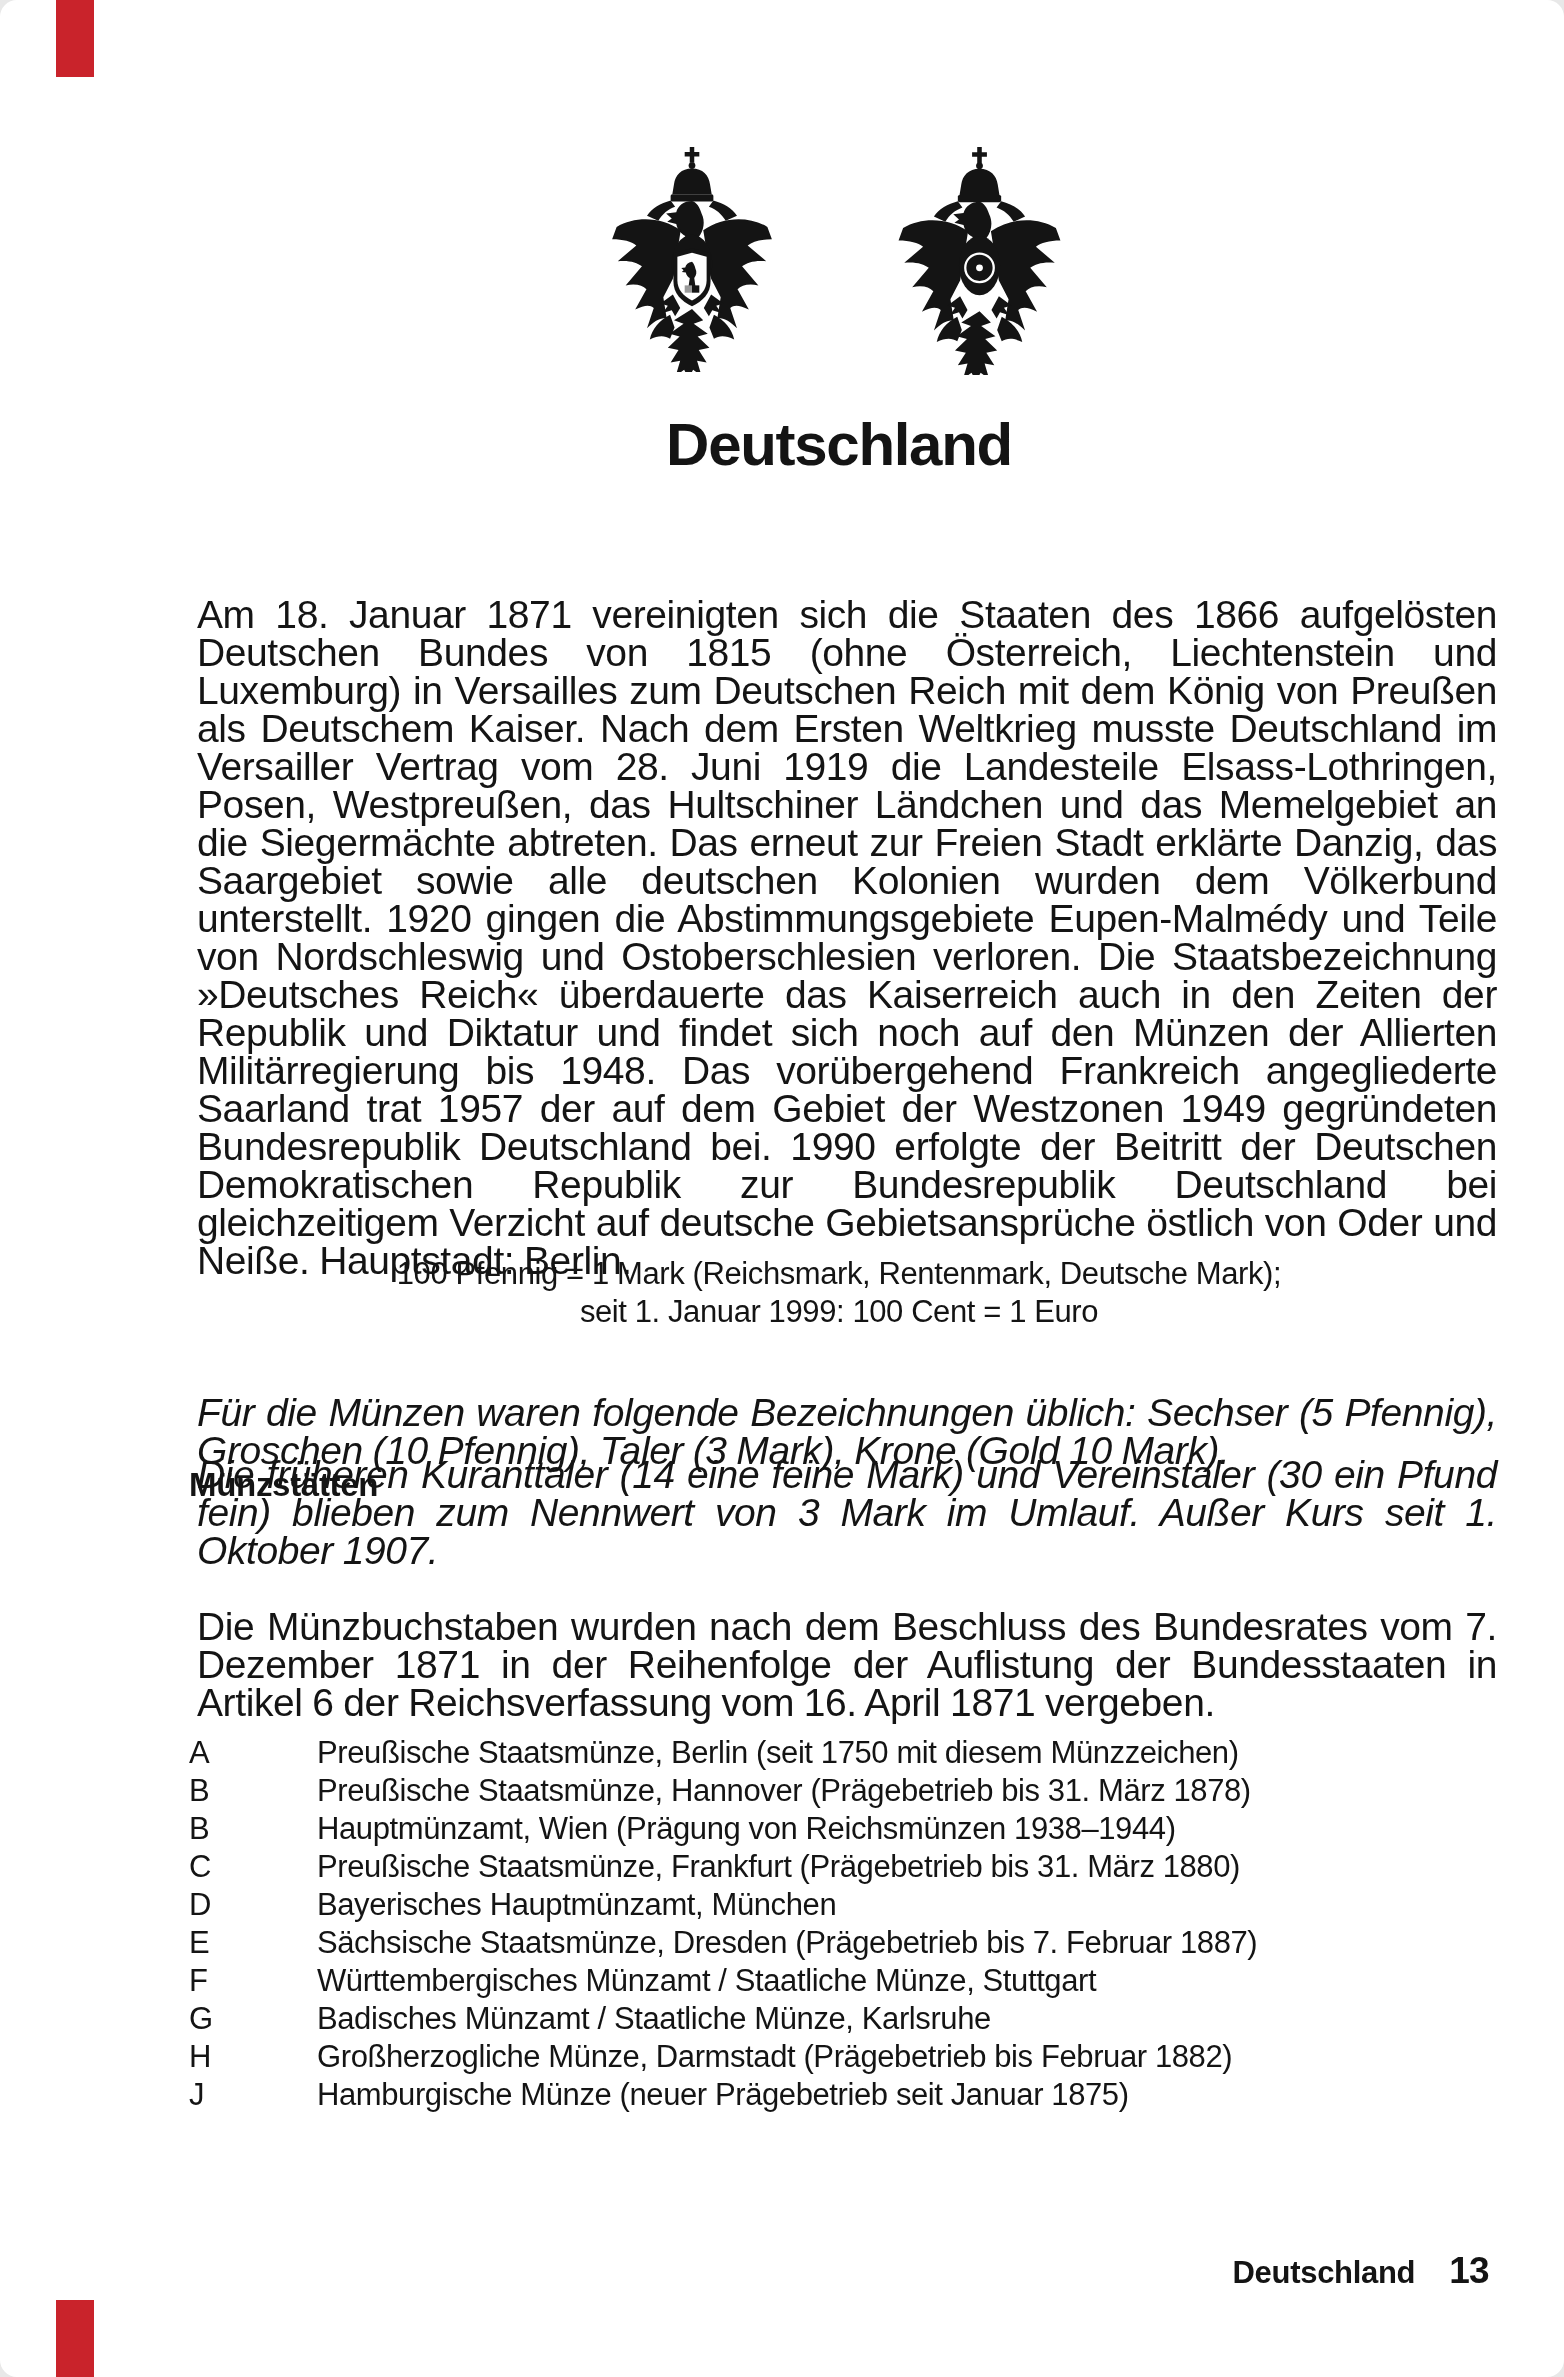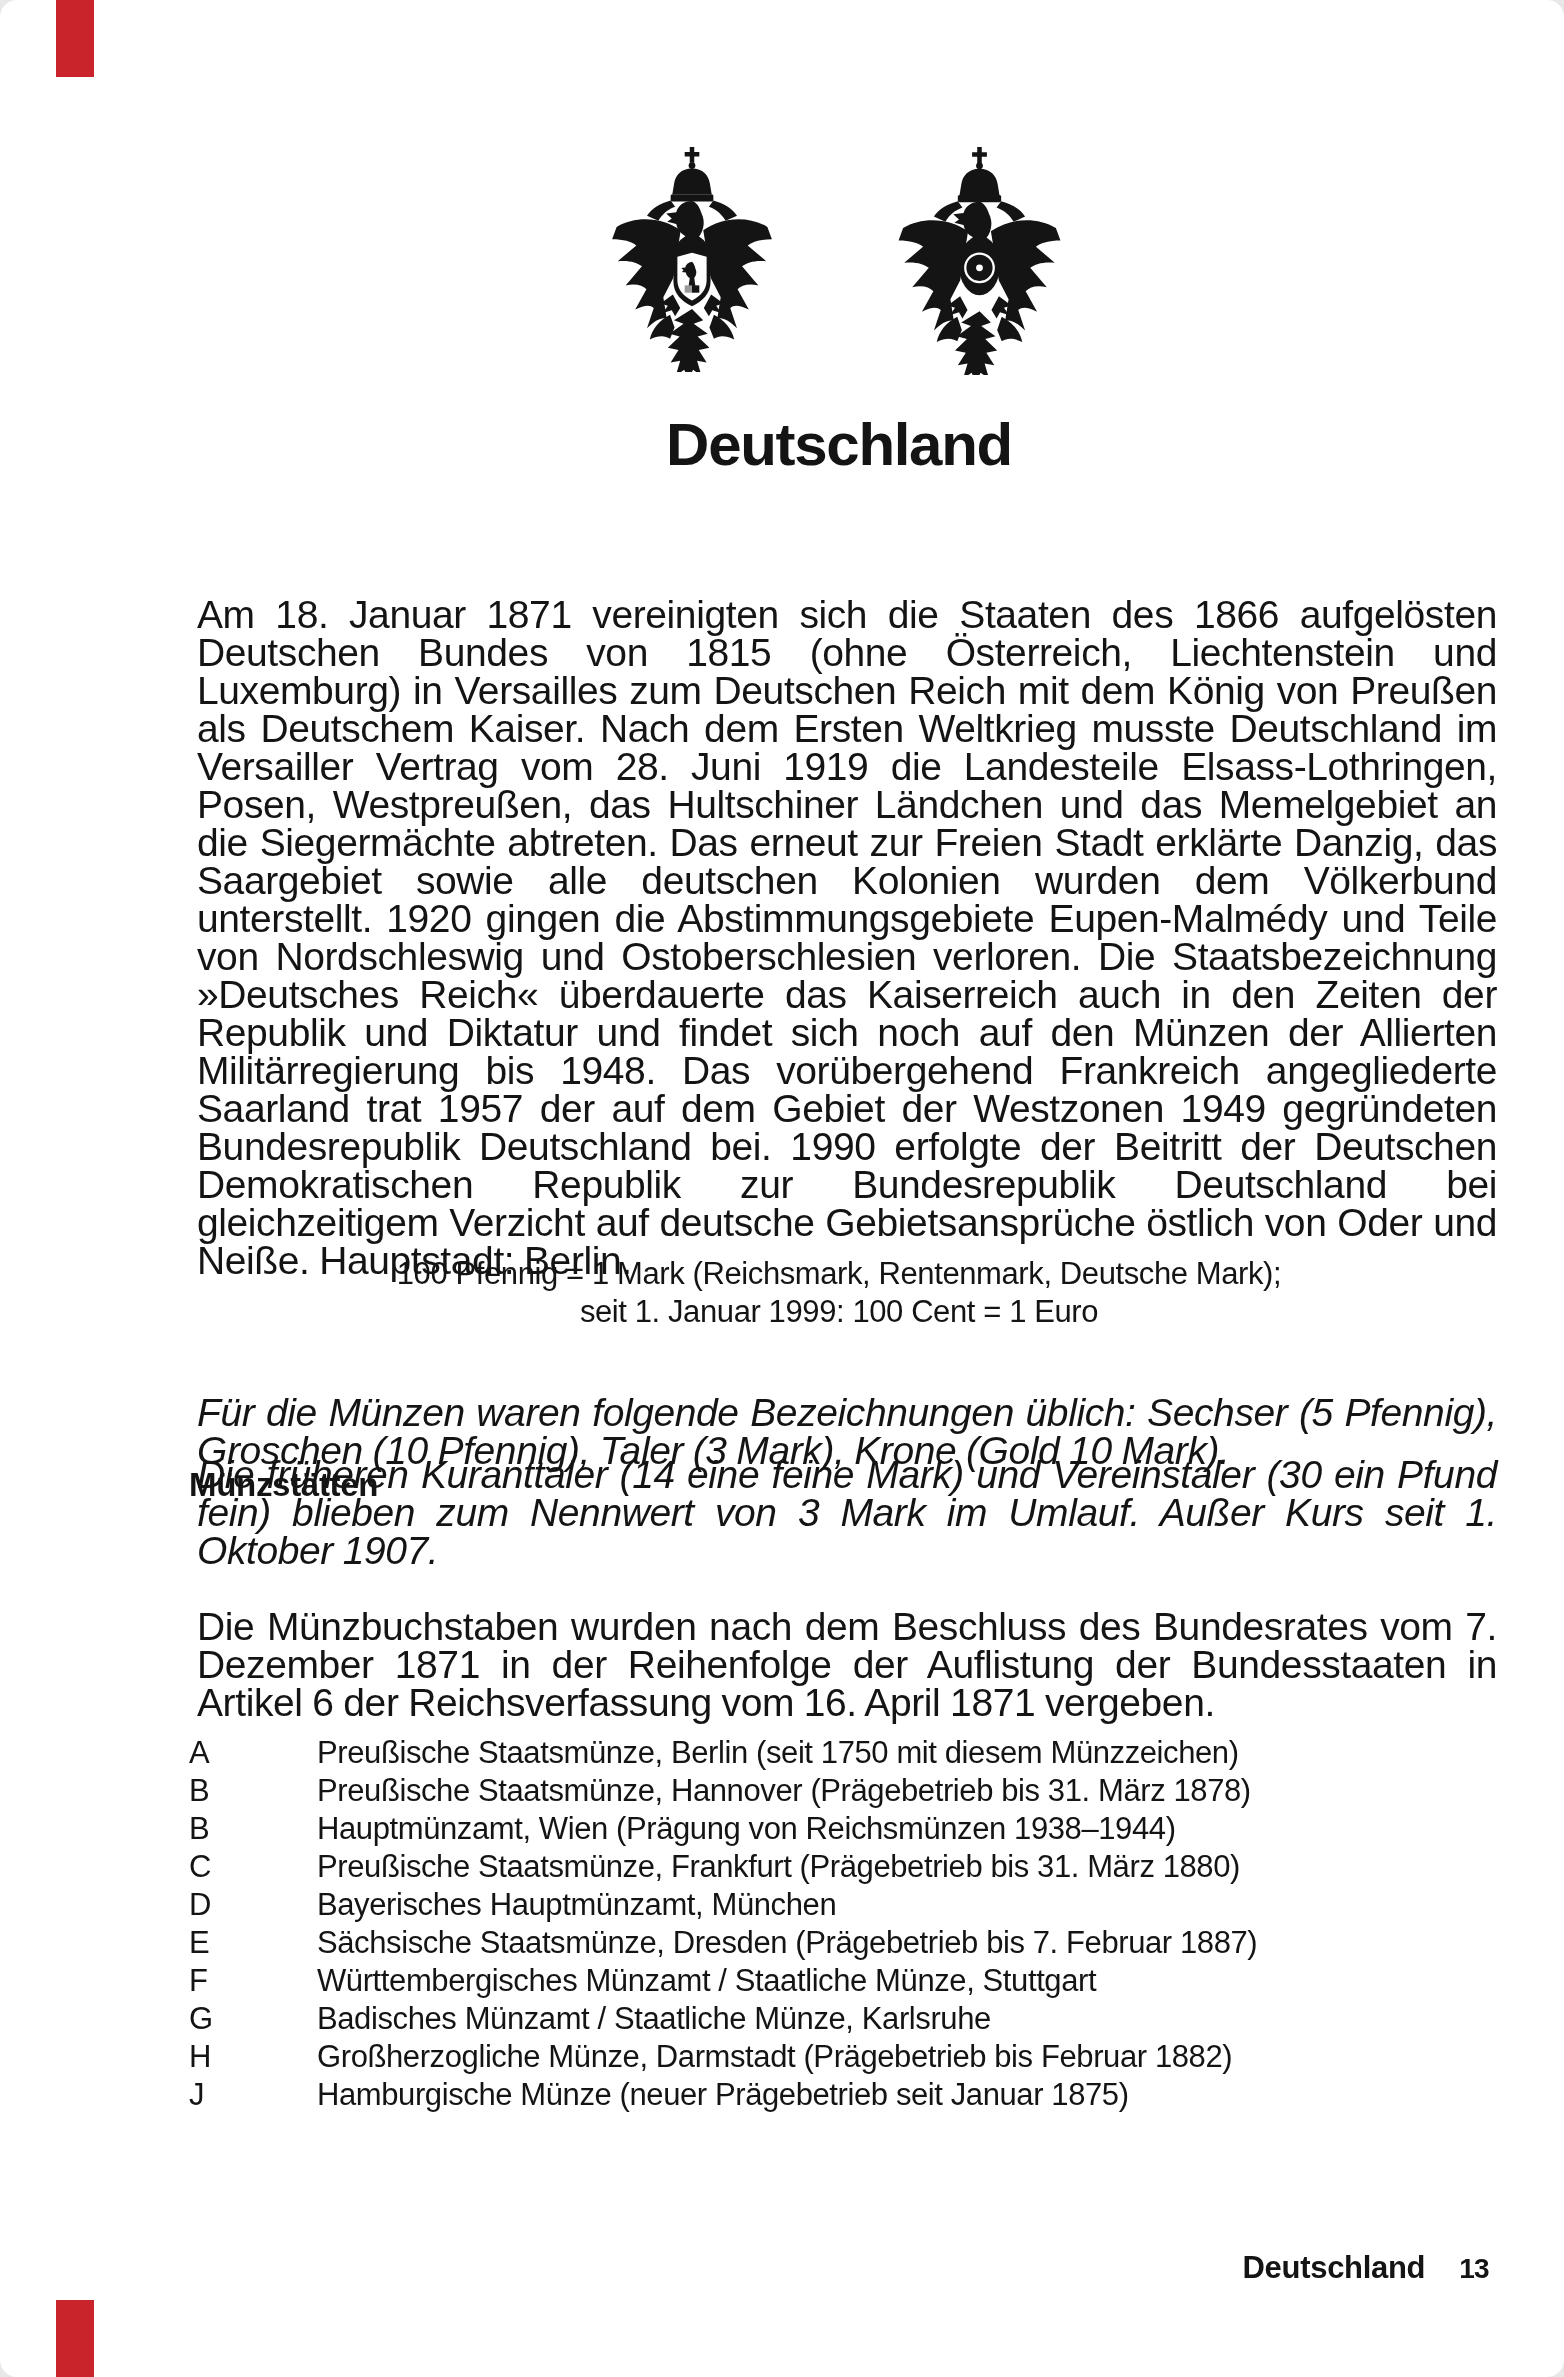--- a/index.html
+++ b/index.html
@@ -47,21 +47,21 @@
   .mints-intro{top:1600px;}
   .mint-list{top:1734px;font-size:31px;line-height:38px;letter-spacing:-0.4px;}
   .mint-row{display:flex;}
   .mint-letter{flex:0 0 128px;}
   .mint-name{flex:1;}
   
   .footer{
     top:2250px;text-align:right;
   }
   .footer-section{font-size:31px;font-weight:bold;letter-spacing:-0.3px;}
-  .footer-page{font-size:28px;font-weight:bold;margin-left:34px;letter-spacing:-0.7px;}
+  .footer-page{font-size:37px;font-weight:bold;margin-left:34px;letter-spacing:-0.7px;}
 </style>
 </head>
 <body>
 
 <div class="page">
 
   <div class="red-tab top" style="background: rgb(201, 35, 43);"></div>
   <div class="red-tab bottom" style="background: rgb(201, 35, 43);"></div>
 
   <svg width="0" height="0" style="position:absolute" aria-hidden="true">

